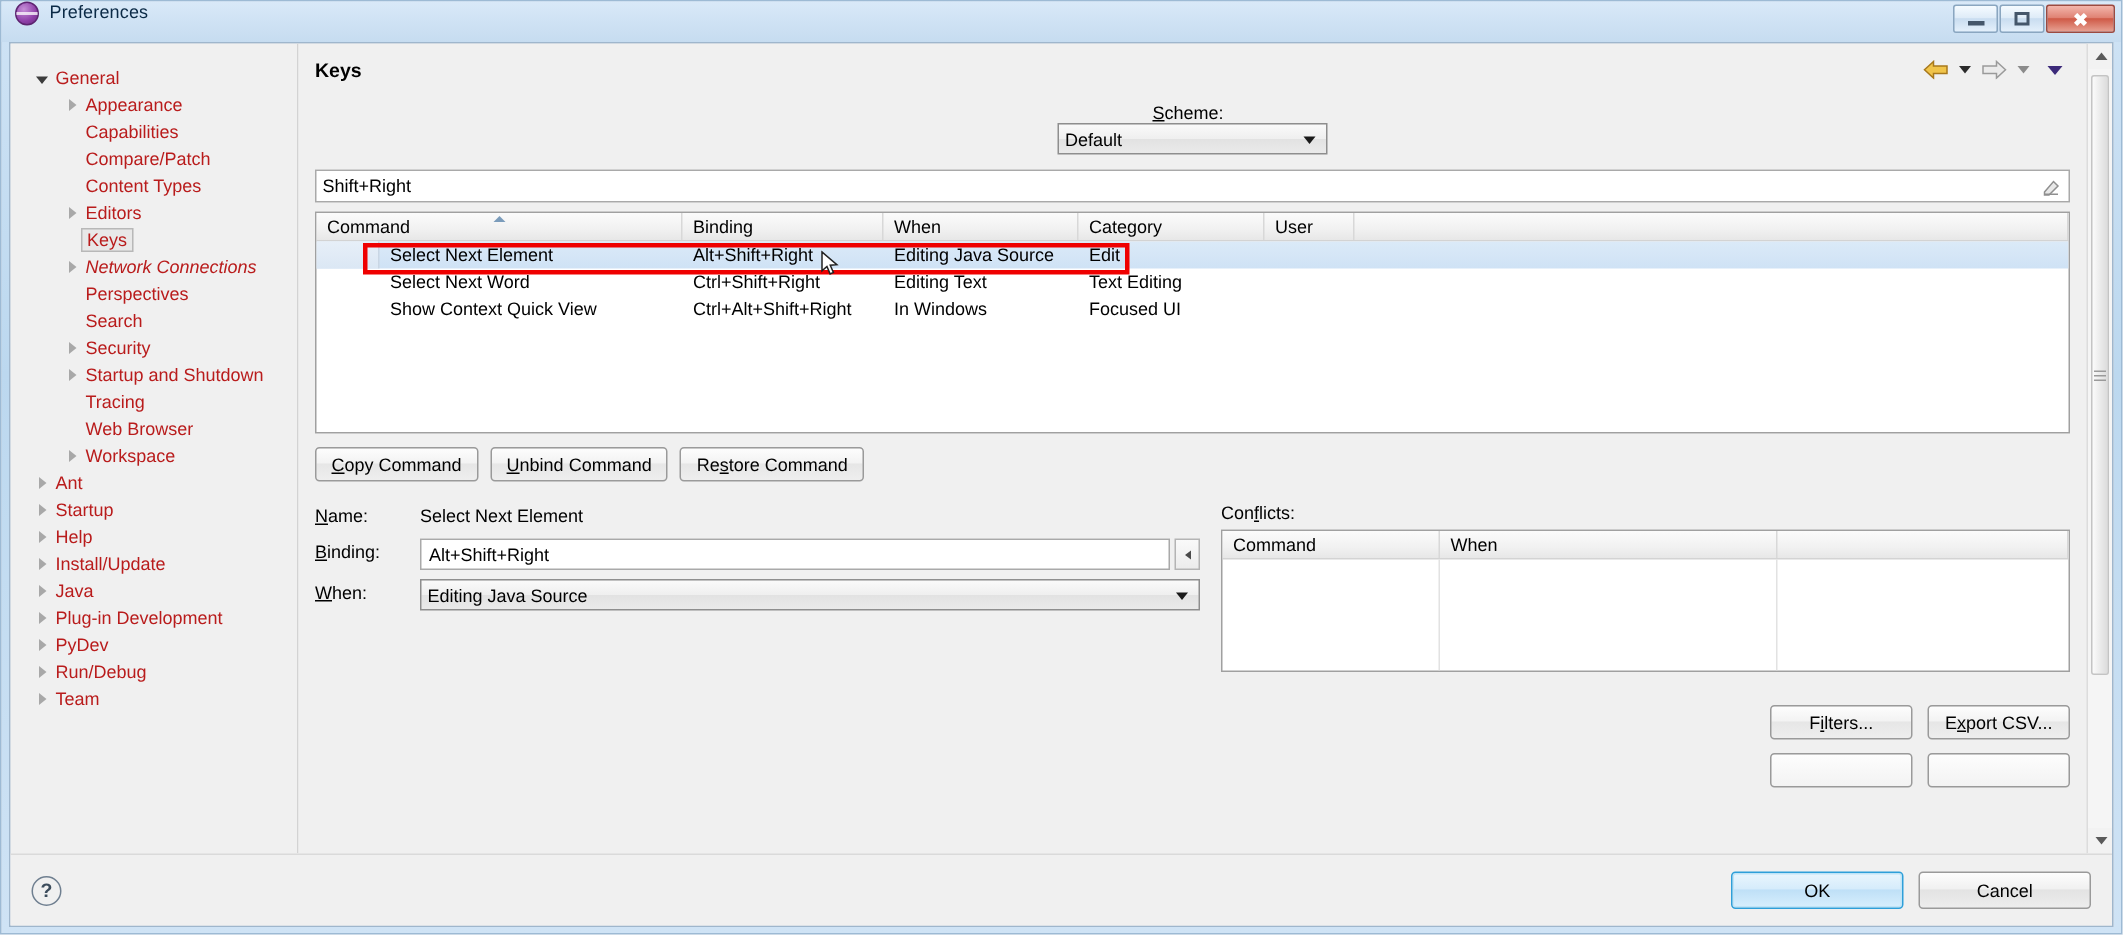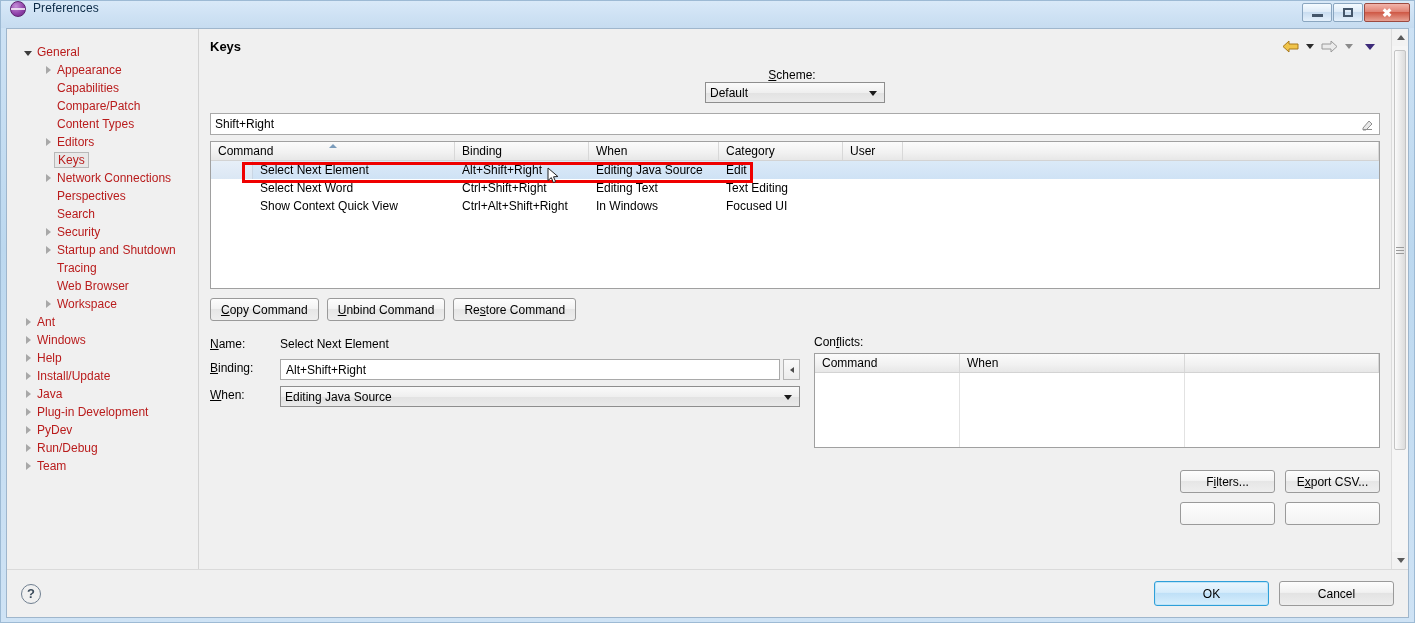--- a/index.html
+++ b/index.html
@@ -440,21 +440,21 @@
             <div class="tree-item" style="padding-left: 28px;">
               <span class="tw">
                 <span class="arrow-collapsed"></span>
               </span>
               <span class="tree-label">Editors</span>
             </div>
             <div class="tree-item selected" style="padding-left: 28px;">
               <span class="tw"></span>
               <span class="tree-label">Keys</span>
             </div>
-            <div class="tree-item" style="padding-left: 28px;">
+            <div class="tree-item" style="padding-left: 28px; font-style: italic;">
               <span class="tw">
                 <span class="arrow-collapsed"></span>
               </span>
               <span class="tree-label">Network Connections</span>
             </div>
             <div class="tree-item" style="padding-left: 28px;">
               <span class="tw"></span>
               <span class="tree-label">Perspectives</span>
             </div>
             <div class="tree-item" style="padding-left: 28px;">
@@ -490,21 +490,21 @@
             <div class="tree-item" style="padding-left: 8px;">
               <span class="tw">
                 <span class="arrow-collapsed"></span>
               </span>
               <span class="tree-label">Ant</span>
             </div>
             <div class="tree-item" style="padding-left: 8px;">
               <span class="tw">
                 <span class="arrow-collapsed"></span>
               </span>
-              <span class="tree-label">Windows</span>
+              <span class="tree-label">Startup</span>
             </div>
             <div class="tree-item" style="padding-left: 8px;">
               <span class="tw">
                 <span class="arrow-collapsed"></span>
               </span>
               <span class="tree-label">Help</span>
             </div>
             <div class="tree-item" style="padding-left: 8px;">
               <span class="tw">
                 <span class="arrow-collapsed"></span>

